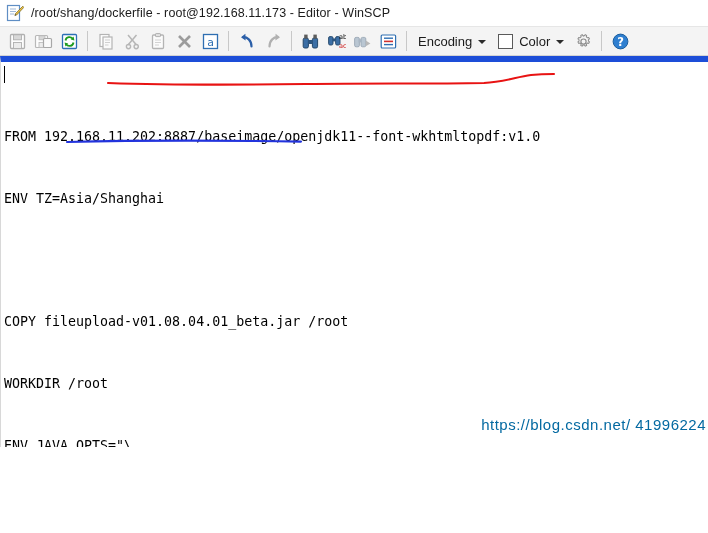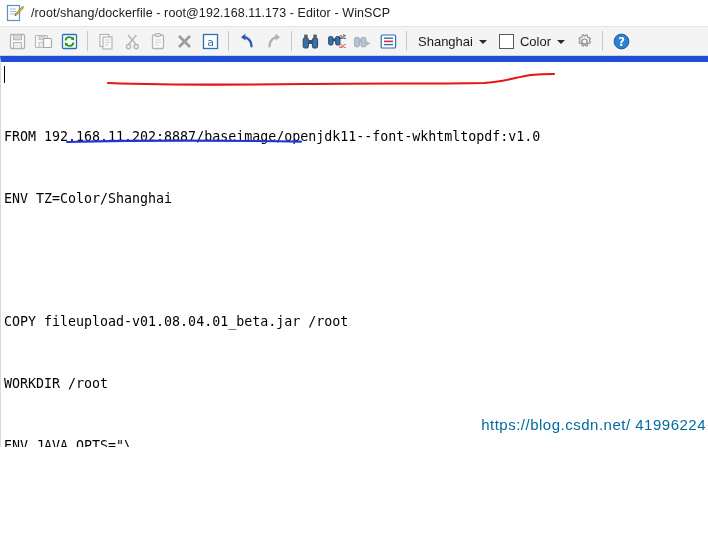--- a/index.html
+++ b/index.html
@@ -291,21 +291,21 @@
       <svg width="19" height="19" viewBox="0 0 19 19">
         <rect x="2.2" y="3" width="14.4" height="13" rx="1" fill="#ffffff" stroke="#2f6fb2" stroke-width="1.2"></rect>
         <line x1="5" y1="6.2" x2="14" y2="6.2" stroke="#2f6fb2" stroke-width="1.4"></line>
         <line x1="5" y1="9.4" x2="14" y2="9.4" stroke="#d03030" stroke-width="1.6"></line>
         <line x1="5" y1="12.6" x2="14" y2="12.6" stroke="#2f6fb2" stroke-width="1.4"></line>
       </svg>
     </div>
 
     <div class="tb-sep"></div>
 
-    <span class="tb-label">Shanghai</span>
+    <span class="tb-label">Encoding</span>
     <span class="tb-caret"></span>
 
     <span class="tb-colorbox"></span>
     <span class="tb-label">Color</span>
     <span class="tb-caret"></span>
 
     <div class="tb-btn" title="Preferences">
       <svg width="19" height="19" viewBox="0 0 19 19">
         <path d="M9.5 3.2 l1.5 0.3 0.9 -1.1 1.4 0.8 -0.3 1.4 1.1 1.1 1.4 -0.3 0.8 1.4 -1.1 0.9 0 1.5 1.1 0.9 -0.8 1.4 -1.4 -0.3 -1.1 1.1 0.3 1.4 -1.4 0.8 -0.9 -1.1 -1.5 0 -0.9 1.1 -1.4 -0.8 0.3 -1.4 -1.1 -1.1 -1.4 0.3 -0.8 -1.4 1.1 -0.9 0 -1.5 -1.1 -0.9 0.8 -1.4 1.4 0.3 1.1 -1.1 -0.3 -1.4 1.4 -0.8 0.9 1.1 z" fill="none" stroke="#8d8d8d" stroke-width="1.1" transform="translate(-0.5,-0.2) scale(0.95) translate(0.5,0.6)"></path>
         <circle cx="9.5" cy="9.6" r="2.6" fill="none" stroke="#8d8d8d" stroke-width="1.2"></circle>
@@ -319,21 +319,21 @@
         <circle cx="9.5" cy="9.5" r="7.4" fill="#2f7fd0" stroke="#1d5f9e" stroke-width="1"></circle>
         <text x="9.5" y="13.8" font-family="DejaVu Sans, sans-serif" font-weight="bold" font-size="11.5" fill="#ffffff" text-anchor="middle">?</text>
       </svg>
     </div>
   </div>
 
   <div class="editor-wrap">
     <div class="editor">
       <span class="caret"></span>
       <div class="line">FROM 192.168.11.202:8887/baseimage/openjdk11--font-wkhtmltopdf:v1.0</div>
-      <div class="line">ENV TZ=Color/Shanghai</div>
+      <div class="line">ENV TZ=Asia/Shanghai</div>
       <div class="line blank"></div>
       <div class="line">COPY fileupload-v01.08.04.01_beta.jar /root</div>
       <div class="line">WORKDIR /root</div>
       <div class="line">ENV JAVA_OPTS="\</div>
       
       
       
       
       
       

